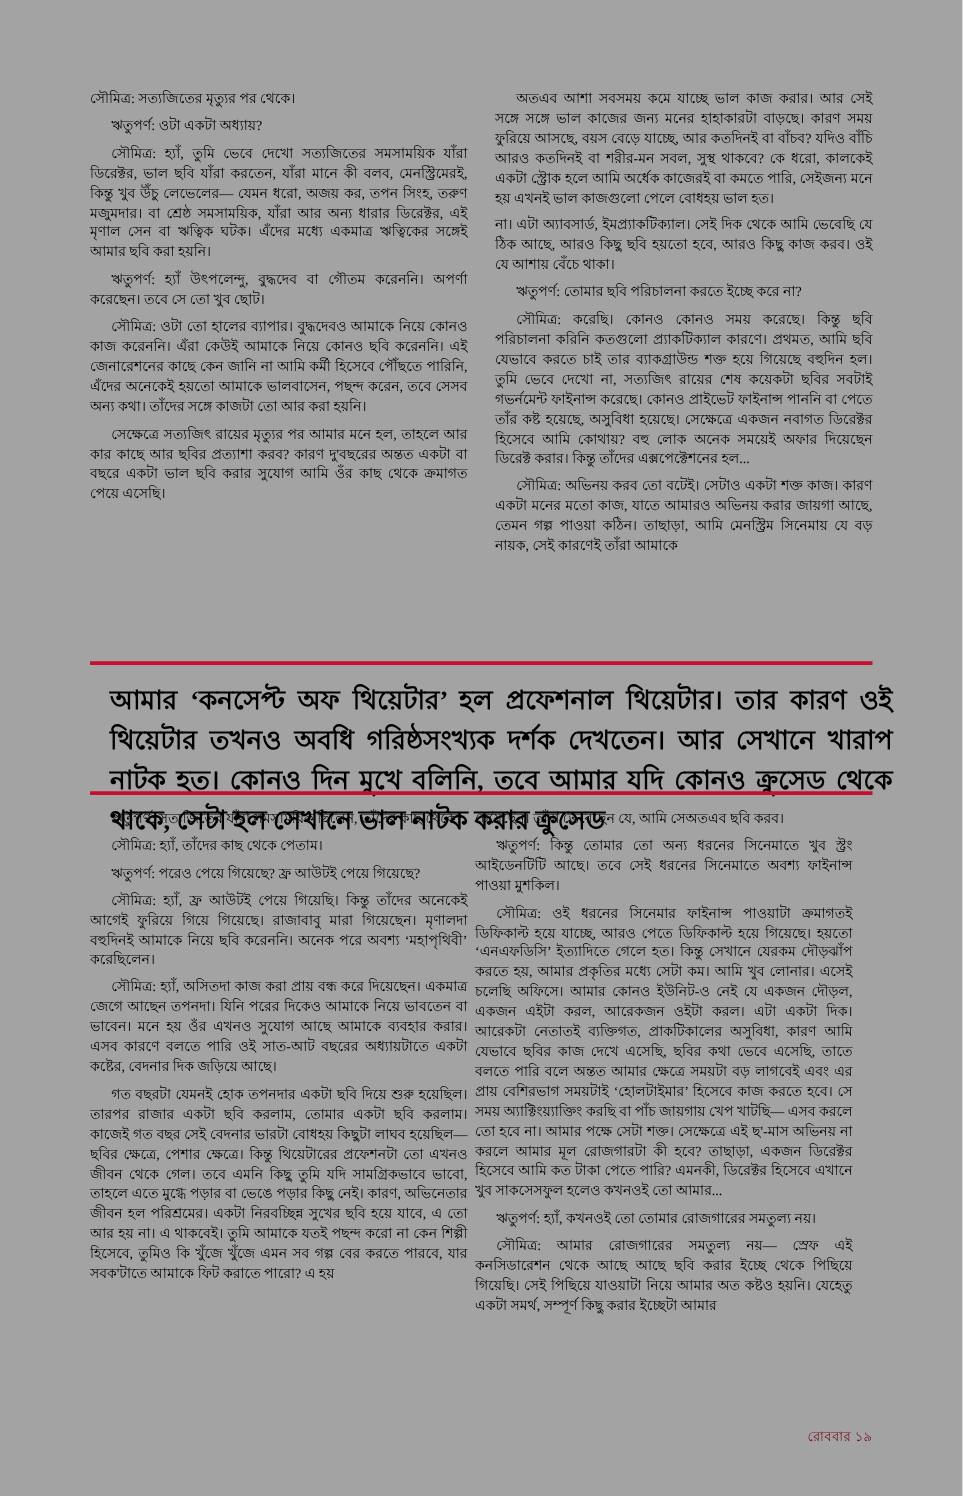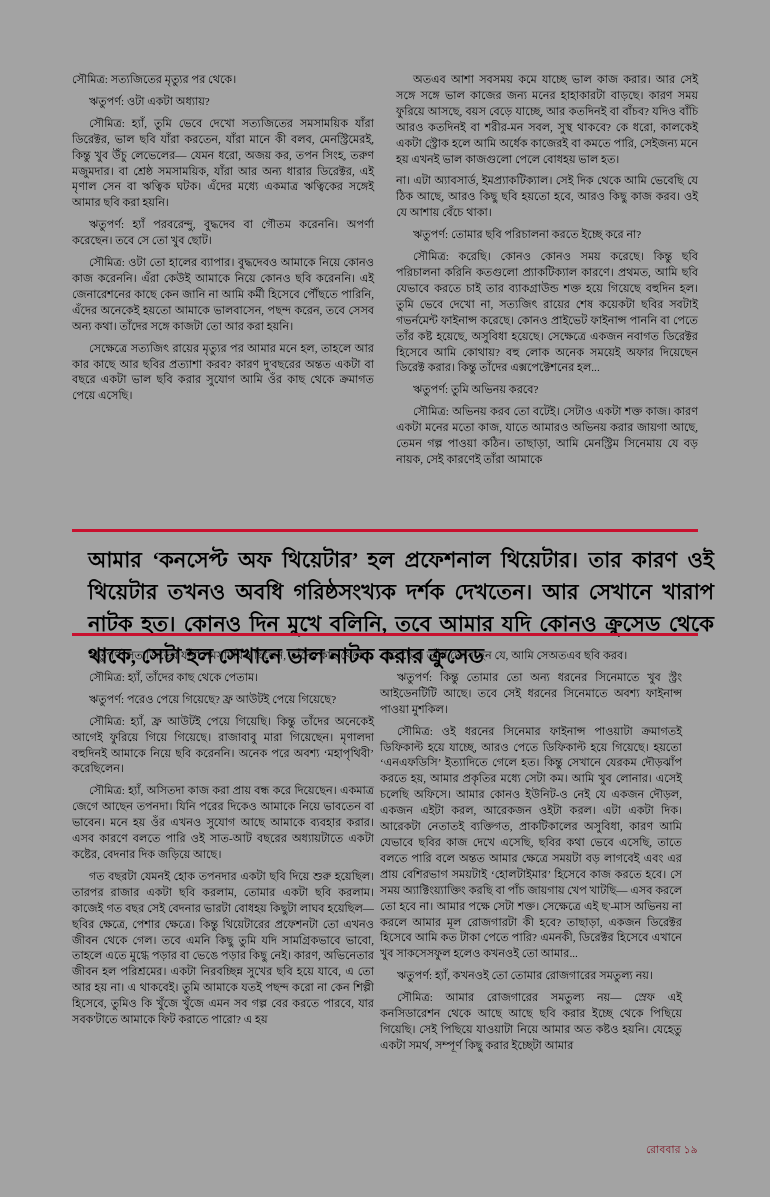--- a/index.html
+++ b/index.html
@@ -91,31 +91,30 @@
 </head>
 <body>
 
 <div class="page">
 
   <div class="top-section">
     <div class="col">
       <p class="bn">সৌমিত্র: সত্যজিতের মৃত্যুর পর থেকে।</p>
       <p class="bn indent">ঋতুপর্ণ: ওটা একটা অধ্যায়?</p>
       <p class="bn indent">সৌমিত্র: হ্যাঁ, তুমি ভেবে দেখো সত্যজিতের সমসাময়িক যাঁরা ডিরেক্টর, ভাল ছবি যাঁরা করতেন, যাঁরা মানে কী বলব, মেনস্ট্রিমেরই, কিন্তু খুব উঁচু লেভেলের— যেমন ধরো, অজয় কর, তপন সিংহ, তরুণ মজুমদার। বা শ্রেষ্ঠ সমসাময়িক, যাঁরা আর অন্য ধারার ডিরেক্টর, এই মৃণাল সেন বা ঋত্বিক ঘটক। এঁদের মধ্যে একমাত্র ঋত্বিকের সঙ্গেই আমার ছবি করা হয়নি।</p>
-      <p class="bn indent">ঋতুপর্ণ: হ্যাঁ পরবরেন্দু, বুদ্ধদেব বা গৌতম করেননি। অপর্ণা করেছেন। তবে সে তো খুব ছোট।</p>
+      <p class="bn indent">ঋতুপর্ণ: হ্যাঁ উৎপলেন্দু, বুদ্ধদেব বা গৌতম করেননি। অপর্ণা করেছেন। তবে সে তো খুব ছোট।</p>
       <p class="bn indent">সৌমিত্র: ওটা তো হালের ব্যাপার। বুদ্ধদেবও আমাকে নিয়ে কোনও কাজ করেননি। এঁরা কেউই আমাকে নিয়ে কোনও ছবি করেননি। এই জেনারেশনের কাছে কেন জানি না আমি কর্মী হিসেবে পৌঁছতে পারিনি, এঁদের অনেকেই হয়তো আমাকে ভালবাসেন, পছন্দ করেন, তবে সেসব অন্য কথা। তাঁদের সঙ্গে কাজটা তো আর করা হয়নি।</p>
       <p class="bn indent">সেক্ষেত্রে সত্যজিৎ রায়ের মৃত্যুর পর আমার মনে হল, তাহলে আর কার কাছে আর ছবির প্রত্যাশা করব? কারণ দু'বছরের অন্তত একটা বা বছরে একটা ভাল ছবি করার সুযোগ আমি ওঁর কাছ থেকে ক্রমাগত পেয়ে এসেছি।</p>
       <p class="bn indent"></p>
     </div>
     <div class="col">
       <p class="bn indent">অতএব আশা সবসময় কমে যাচ্ছে ভাল কাজ করার। আর সেই সঙ্গে সঙ্গে ভাল কাজের জন্য মনের হাহাকারটা বাড়ছে। কারণ সময় ফুরিয়ে আসছে, বয়স বেড়ে যাচ্ছে, আর কতদিনই বা বাঁচব? যদিও বাঁচি আরও কতদিনই বা শরীর-মন সবল, সুস্থ থাকবে? কে ধরো, কালকেই একটা স্ট্রোক হলে আমি অর্ধেক কাজেরই বা কমতে পারি, সেইজন্য মনে হয় এখনই ভাল কাজগুলো পেলে বোধহয় ভাল হত।</p>
       <p class="bn">না। এটা অ্যাবসার্ড, ইমপ্র্যাকটিক্যাল। সেই দিক থেকে আমি ভেবেছি যে ঠিক আছে, আরও কিছু ছবি হয়তো হবে, আরও কিছু কাজ করব। ওই যে আশায় বেঁচে থাকা।</p>
       <p class="bn indent">ঋতুপর্ণ: তোমার ছবি পরিচালনা করতে ইচ্ছে করে না?</p>
       <p class="bn indent">সৌমিত্র: করেছি। কোনও কোনও সময় করেছে। কিন্তু ছবি পরিচালনা করিনি কতগুলো প্র্যাকটিক্যাল কারণে। প্রথমত, আমি ছবি যেভাবে করতে চাই তার ব্যাকগ্রাউন্ড শক্ত হয়ে গিয়েছে বহুদিন হল। তুমি ভেবে দেখো না, সত্যজিৎ রায়ের শেষ কয়েকটা ছবির সবটাই গভর্নমেন্ট ফাইনান্স করেছে। কোনও প্রাইভেট ফাইনান্স পাননি বা পেতে তাঁর কষ্ট হয়েছে, অসুবিধা হয়েছে। সেক্ষেত্রে একজন নবাগত ডিরেক্টর হিসেবে আমি কোথায়? বহু লোক অনেক সময়েই অফার দিয়েছেন ডিরেক্ট করার। কিন্তু তাঁদের এক্সপেক্টেশনের হল...</p>
-      <p class="bn indent">ঋতুপর্ণ: তুমি অভিনয় করবে?</p>
       <p class="bn indent">সৌমিত্র: অভিনয় করব তো বটেই। সেটাও একটা শক্ত কাজ। কারণ একটা মনের মতো কাজ, যাতে আমারও অভিনয় করার জায়গা আছে, তেমন গল্প পাওয়া কঠিন। তাছাড়া, আমি মেনস্ট্রিম সিনেমায় যে বড় নায়ক, সেই কারণেই তাঁরা আমাকে</p>
     </div>
   </div>
 
   <div class="rule-top"></div>
 
   <div class="pull-quote">আমার ‘কনসেপ্ট অফ থিয়েটার’ হল প্রফেশনাল থিয়েটার। তার কারণ ওই থিয়েটার তখনও অবধি গরিষ্ঠসংখ্যক দর্শক দেখতেন। আর সেখানে খারাপ নাটক হত। কোনও দিন মুখে বলিনি, তবে আমার যদি কোনও ক্রুসেড থেকে থাকে, সেটা হল সেখানে ভাল নাটক করার ক্রুসেড</div>
 
   <div class="rule-bottom"></div>
 

